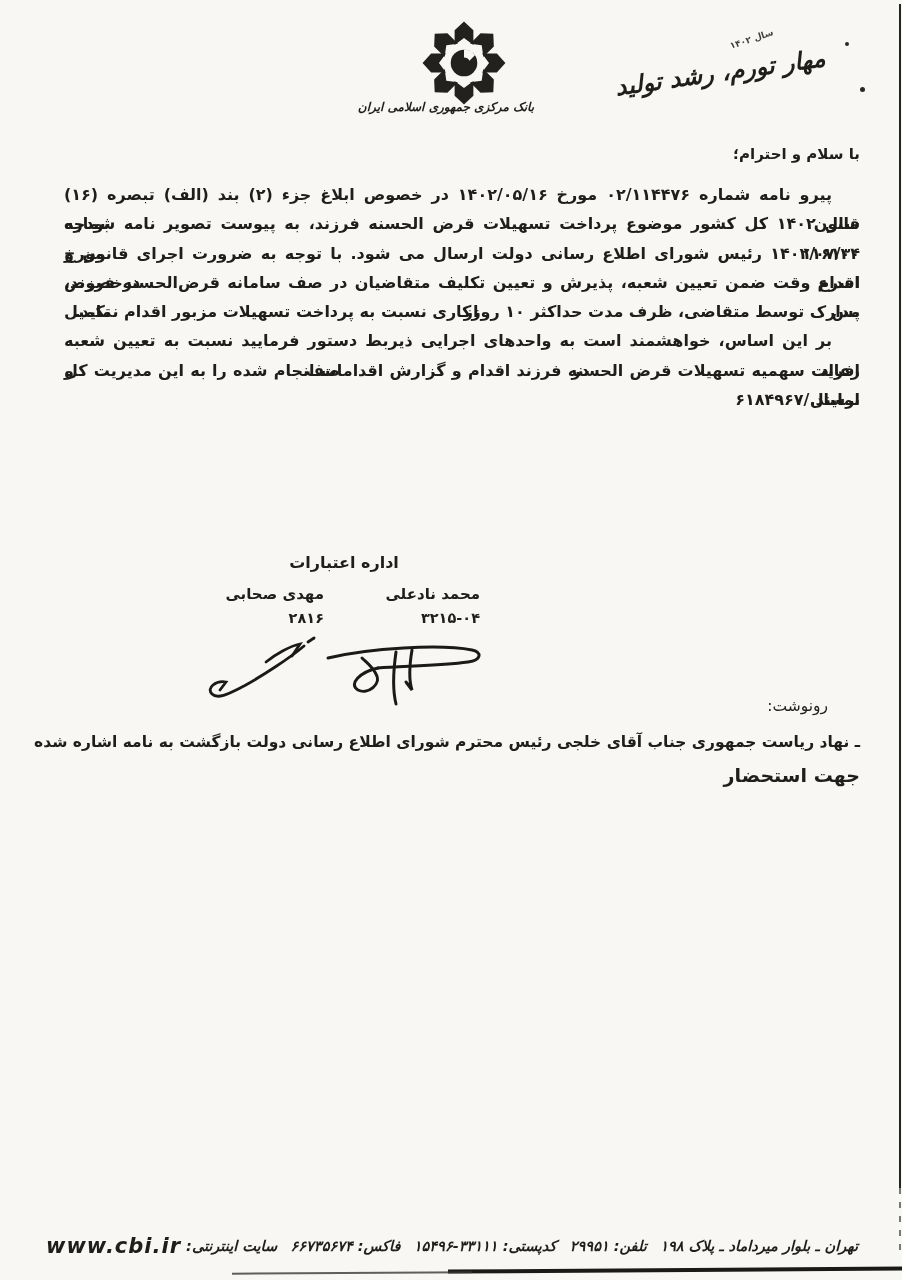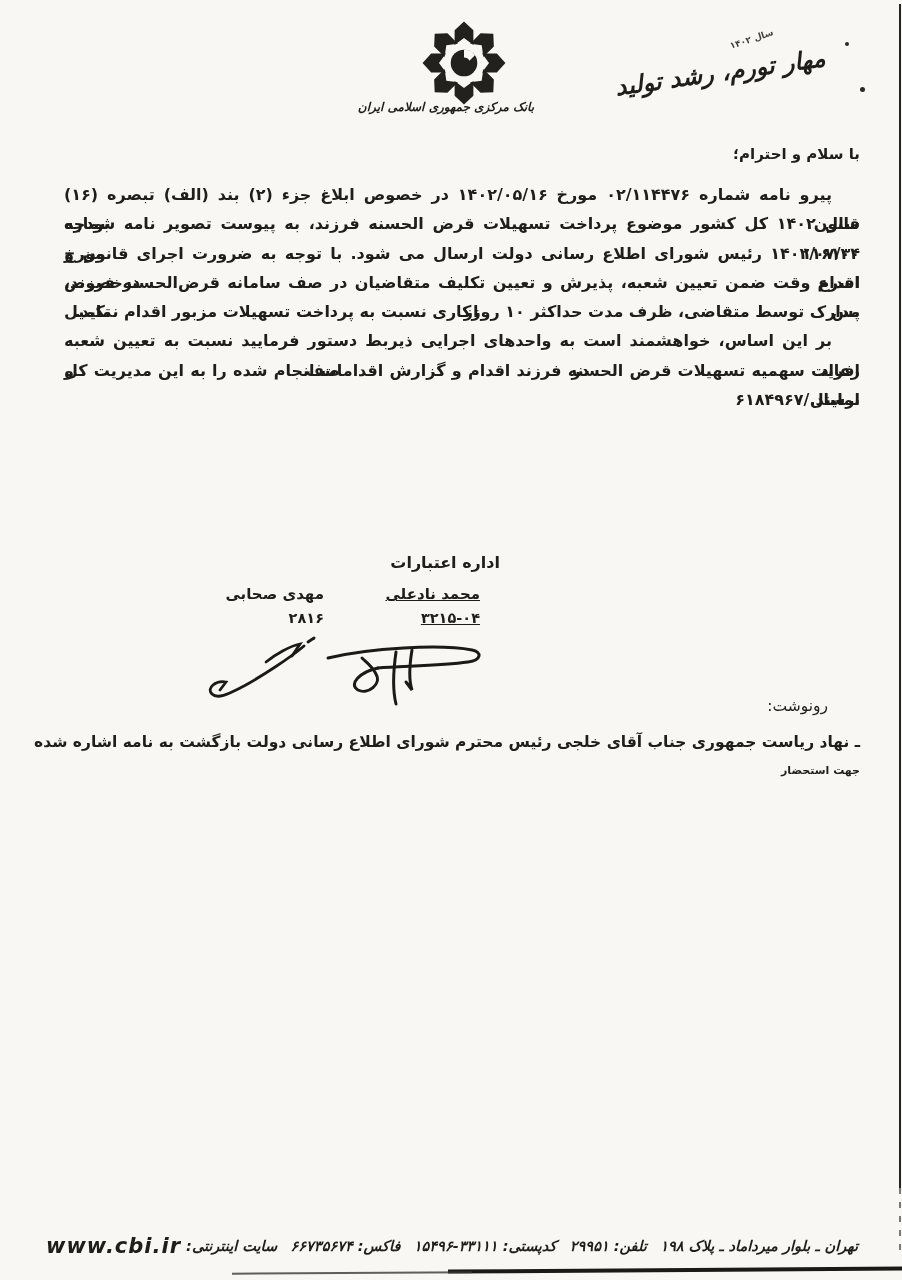--- a/index.html
+++ b/index.html
@@ -43,33 +43,33 @@
     height:29.3px;line-height:29.3px;
     text-align:justify;text-align-last:justify;overflow:visible;
   }
   .line.first{text-indent:28px;}
   .line.last{text-align-last:right;}
   .p2{}
 
   
   .sig-block{position:absolute;left:188px;top:536px;width:312px;direction:rtl;text-align:center;}
   .sig-title{font-weight:bold;font-size:16.5px;line-height:1;}
-  .sig-title2{font-weight:bold;font-size:16px;margin-top:19px;line-height:1;text-align:right;}
+  .sig-title2{font-weight:bold;font-size:16px;margin-top:19px;line-height:1;}
   .signers{position:relative;height:56px;margin-top:14px;}
   .signer{position:absolute;top:0;width:140px;text-align:right;}
   .signer .name{font-weight:bold;font-size:15px;white-space:nowrap;}
   .signer .code{font-weight:bold;font-size:14.5px;margin-top:7px;direction:ltr;unicode-bidi:isolate;}
-  .signer.right{right:20px;text-decoration:underline;}
+  .signer.right{right:20px;}
   .signer.left{left:-4px;}
   .sig-scribbles{position:absolute;left:200px;top:632px;width:300px;height:88px;}
 
   
   .cc-label{position:absolute;right:74px;top:697px;direction:rtl;font-weight:normal;font-size:15.5px;}
   .cc-item{position:absolute;right:42px;left:60px;top:733px;direction:rtl;font-weight:bold;font-size:15.5px;text-align:right;white-space:nowrap;}
-  .cc-note{position:absolute;right:42px;top:764px;direction:rtl;font-weight:bold;font-size:11px;}
+  .cc-note{position:absolute;right:42px;top:764px;direction:rtl;font-weight:bold;font-size:19px;}
 
   
   .footer{
     position:absolute;left:46px;right:44px;top:1227px;height:38px;
     direction:rtl;display:flex;justify-content:space-between;align-items:center;
     font-weight:bold;font-style:italic;font-size:14.5px;white-space:nowrap;
   }
   .footer .seg{display:inline-flex;gap:5px;align-items:center;}
   .num-ltr{direction:ltr;unicode-bidi:isolate;}
   .website{font-size:21px;letter-spacing:1px;font-style:italic;font-weight:bold;}

